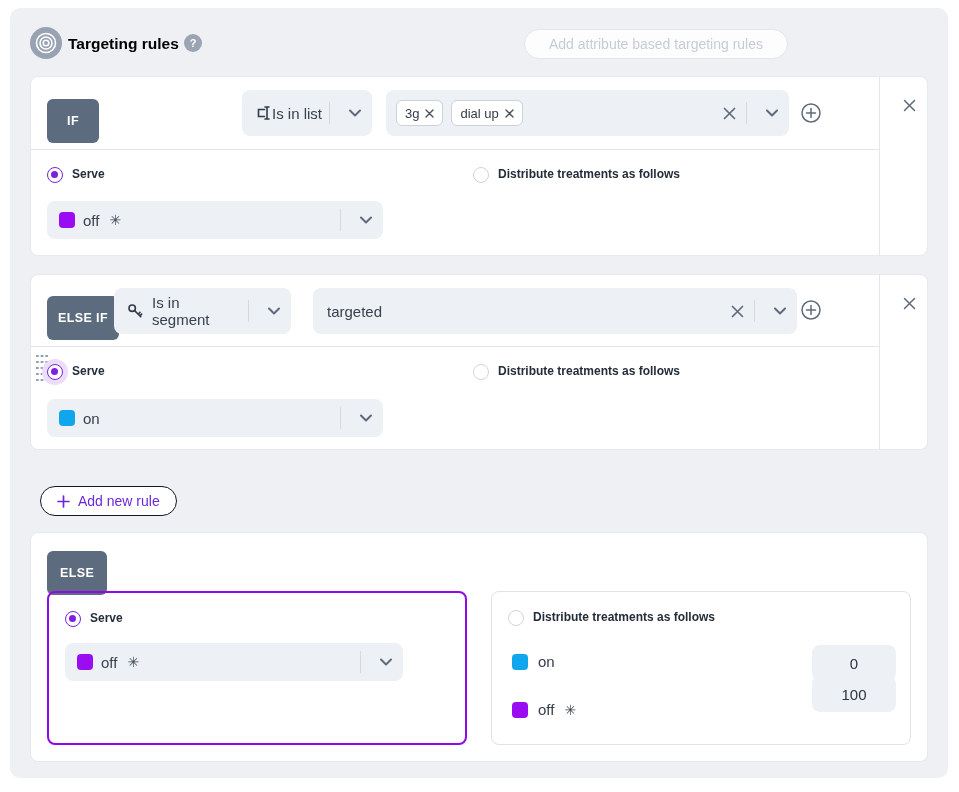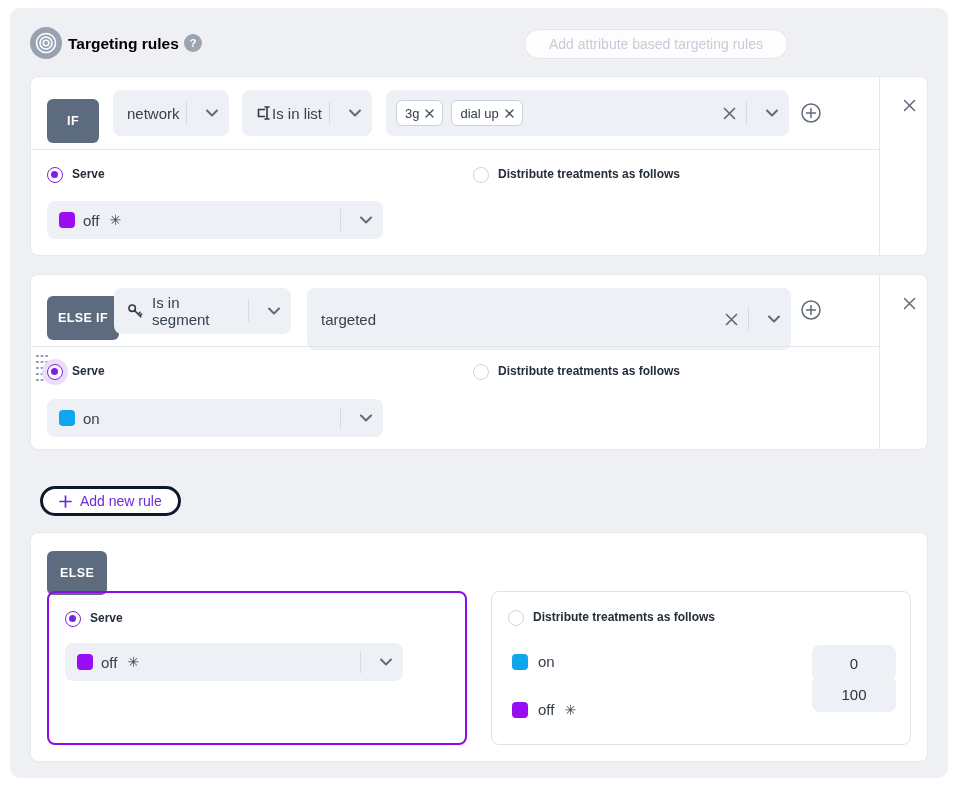--- a/index.html
+++ b/index.html
@@ -50,21 +50,21 @@
   .opt-label { position:absolute; font-size:12px; font-weight:700; color:#242d3a; }
 
   .swatch { width:16px; height:16px; border-radius:4px; flex:0 0 auto; }
   .swatch.purple { background:#9a0df2; }
   .swatch.blue { background:#0fa6ee; }
   .default-mark { font-size:14px; color:#3f4a57; margin-left:2px; }
 
   .treat-select { height:38px; padding-left:12px; gap:8px; }
 
   .btn-add { position:absolute; left:30px; top:478px; height:30px; border-radius:16px; background:#fff;
-    border:3px solid #0f172a; color:#6d28d9; font-size:14px; display:inline-flex; align-items:center;
+    border:1px solid #0f172a; color:#6d28d9; font-size:14px; display:inline-flex; align-items:center;
     padding:0 16px; gap:8px; cursor:pointer; }
 
   .serve-box { position:absolute; left:16px; top:58px; width:420px; height:154px; border:2px solid #9108e9; border-radius:8px; }
   .dist-box { position:absolute; left:460px; top:58px; width:420px; height:154px; border:1px solid #dfe3e9; border-radius:8px; }
   .dist-row-label { position:absolute; font-size:15px; color:#333c49; display:flex; align-items:center; gap:10px; }
   .pct-input { position:absolute; left:320px; width:84px; height:36px; background:#edf0f4; border:none;
     border-radius:8px; text-align:center; font-size:15px; color:#2b3440; font-family:inherit; }
 
   .drag-handle { position:absolute; left:4px; top:6px; width:14px; height:30px;
     background-image:radial-gradient(circle,#97a1af 1.2px,transparent 1.3px); background-size:4.7px 6px; cursor:grab; }
@@ -91,31 +91,20 @@
   <div class="card card1">
     <div class="vdiv"></div>
     <div class="close-btn">
       <svg width="13" height="13" viewBox="0 0 13 13">
           <path d="M1.5 1.5 L11.5 11.5 M11.5 1.5 L1.5 11.5" stroke="#5f6b7b" stroke-width="1.5" stroke-linecap="round"></path>
         </svg>
     </div>
 
     <div class="badge" style="left:16px; top:22px; width:52px;">IF</div>
 
-    <div class="select" style="left:82px; top:13px; width:116px; height:46px; padding-left:14px;">
-      <span class="select-label">network</span>
-      <span class="sel-right">
-          <span class="sel-sep"></span>
-        <span class="chev">
-          <svg width="12" height="8" viewBox="0 0 12 8">
-              <path d="M1 1.5 L6 6.5 L11 1.5" fill="none" stroke="#5f6b7b" stroke-width="2" stroke-linecap="round" stroke-linejoin="round"></path>
-            </svg>
-        </span>
-        </span>
-    </div>
 
     <div class="select" style="left:211px; top:13px; width:130px; height:46px; padding-left:12px; ">
       <span>
         <svg width="18" height="18" viewBox="0 0 18 18" fill="none" stroke="#323b48" stroke-width="1.6" stroke-linecap="round">
           <path d="M10.5 5.5 H4.5 V12.5 H10.5"></path>
           <path d="M11 3 h4 M13 3 v12 M11 15 h4"></path>
         </svg>
       </span>
       <span class="select-label">Is in list</span>
       <span class="sel-right">
@@ -206,21 +195,21 @@
       <span class="sel-right">
           <span class="sel-sep"></span>
         <span class="chev">
           <svg width="12" height="8" viewBox="0 0 12 8">
               <path d="M1 1.5 L6 6.5 L11 1.5" fill="none" stroke="#5f6b7b" stroke-width="2" stroke-linecap="round" stroke-linejoin="round"></path>
             </svg>
         </span>
         </span>
     </div>
 
-    <div class="select" style="left:276px; top:13px; width:484px; height:62px; padding-left:14px; cursor:text;">
+    <div class="select" style="left:282px; top:13px; width:484px; height:46px; padding-left:14px; cursor:text;">
       <span class="select-label">targeted</span>
       <span class="sel-right">
         <span class="clear-x">
           <svg width="13" height="13" viewBox="0 0 13 13">
               <path d="M1.5 1.5 L11.5 11.5 M11.5 1.5 L1.5 11.5" stroke="#5f6b7b" stroke-width="1.7" stroke-linecap="round"></path>
             </svg>
         </span>
         <span class="sel-sep"></span>
         <span class="chev">
           <svg width="12" height="8" viewBox="0 0 12 8">

